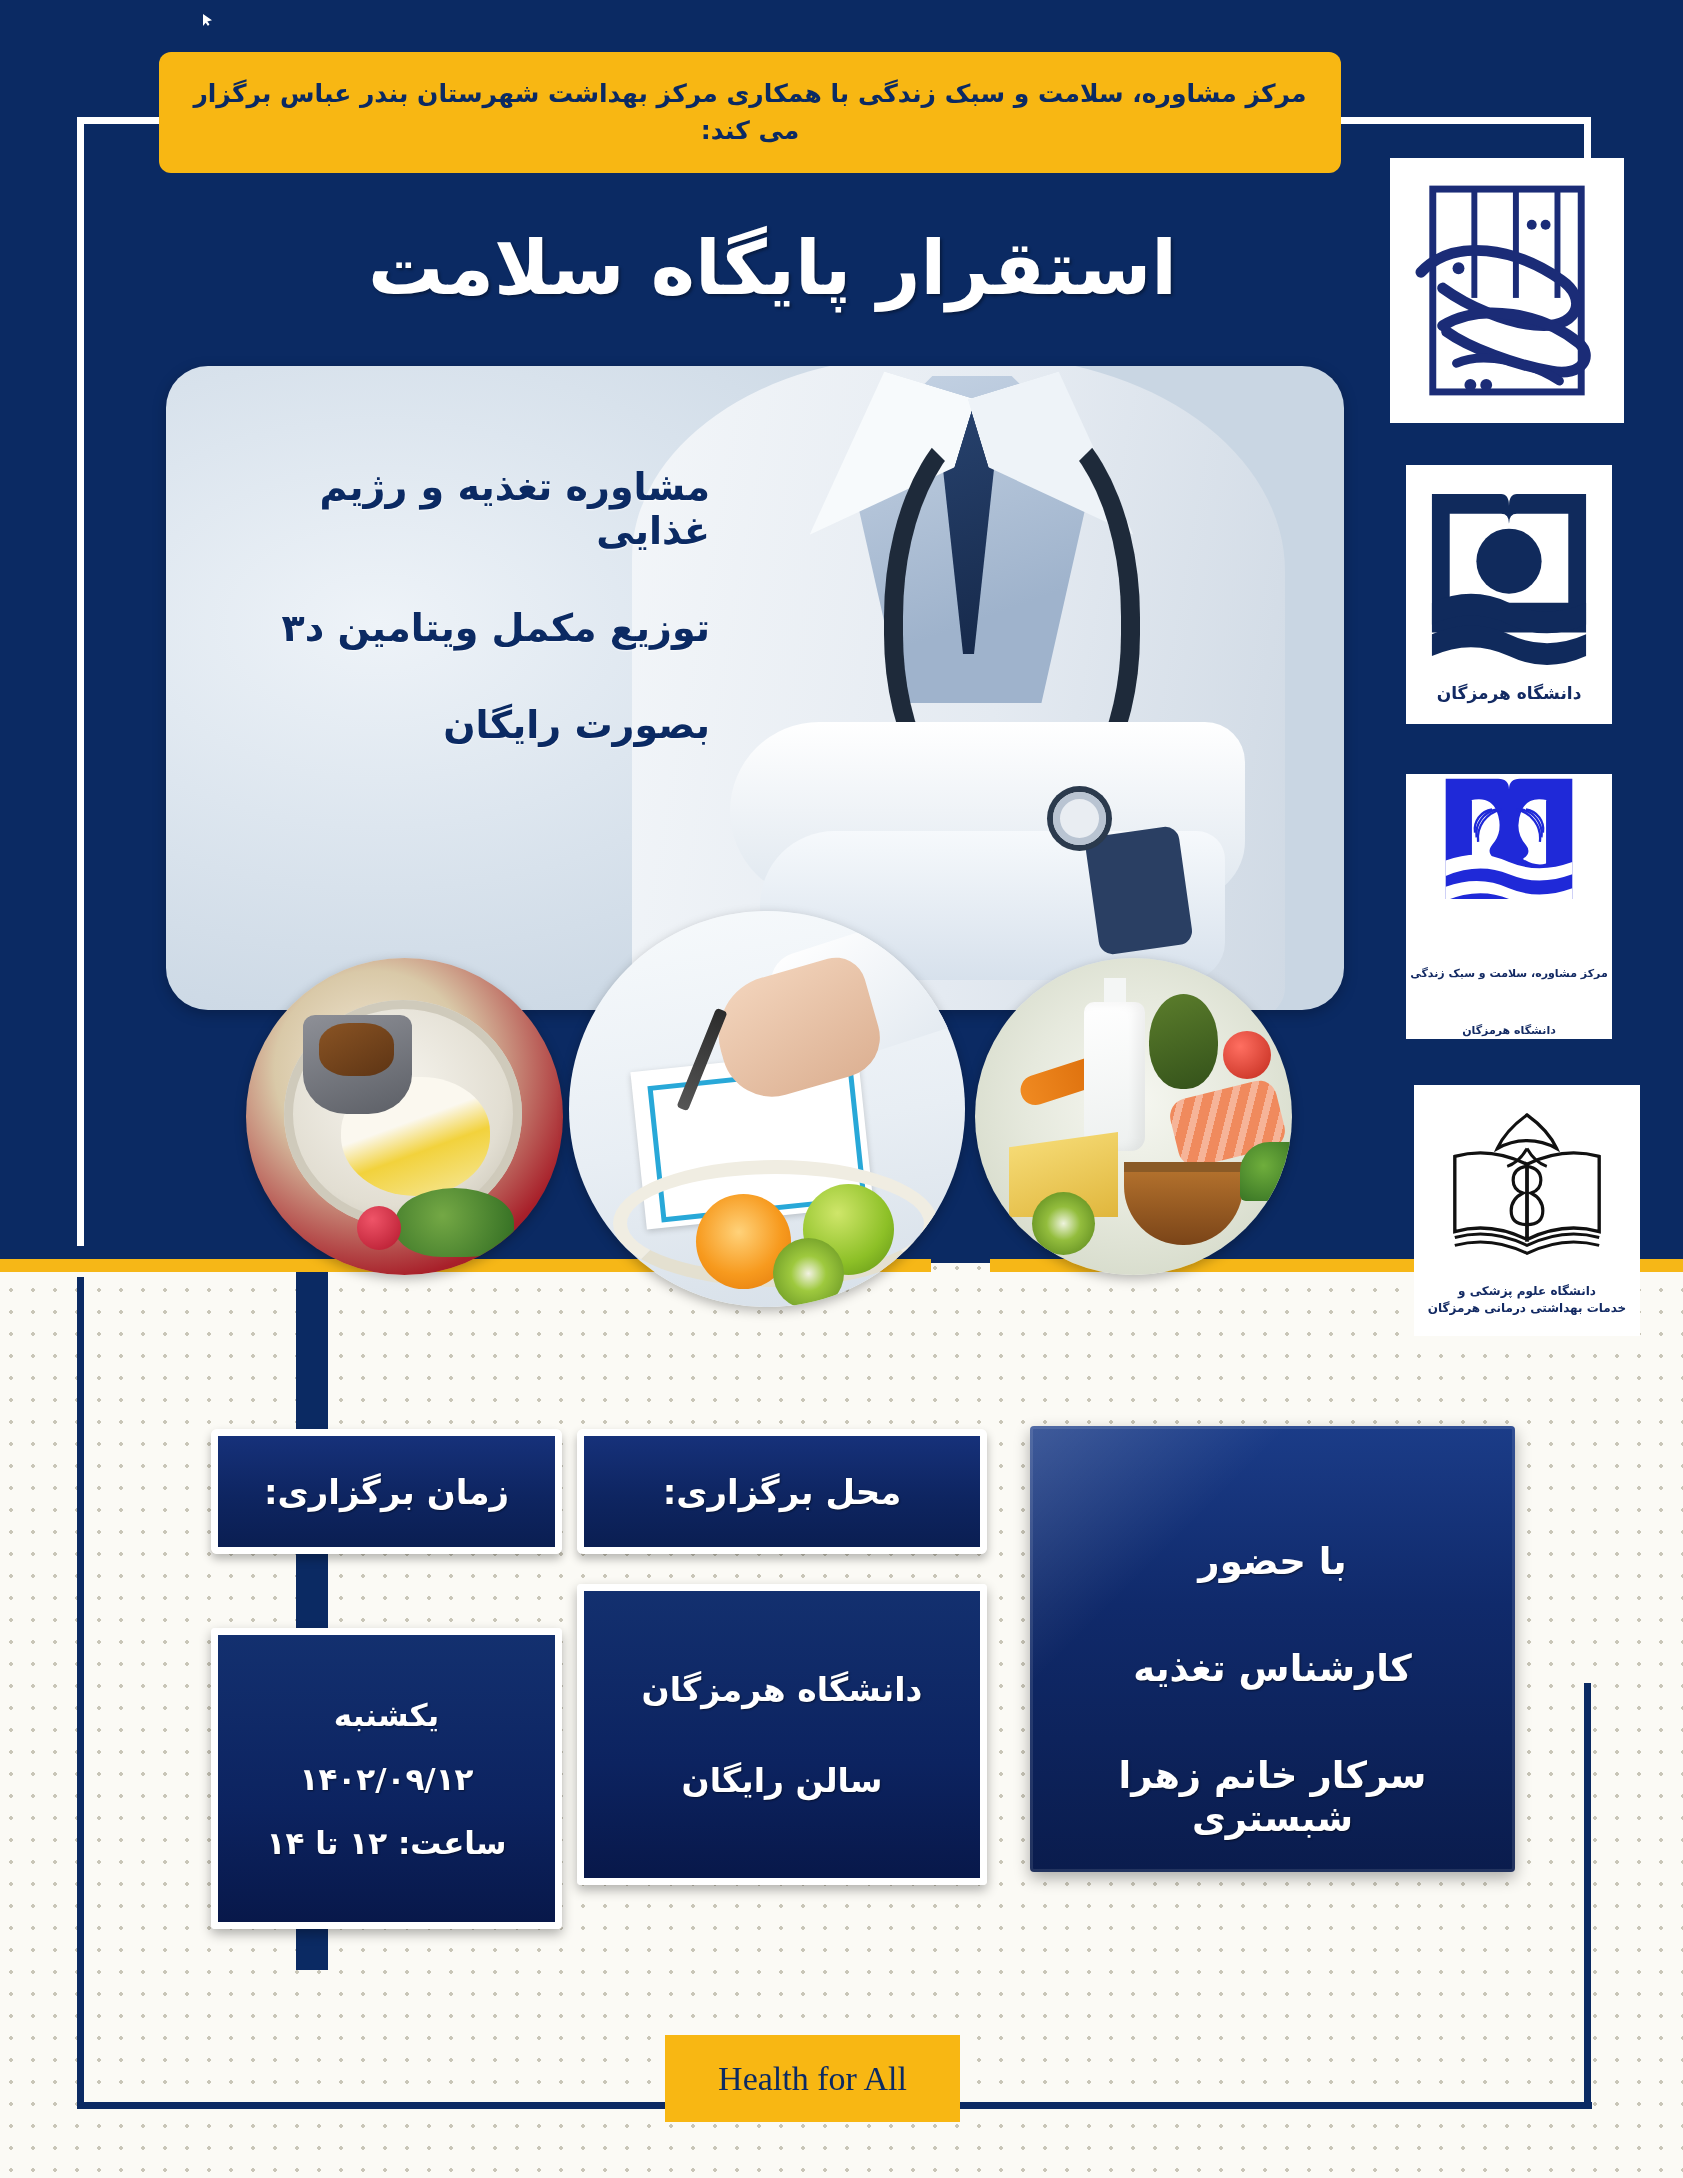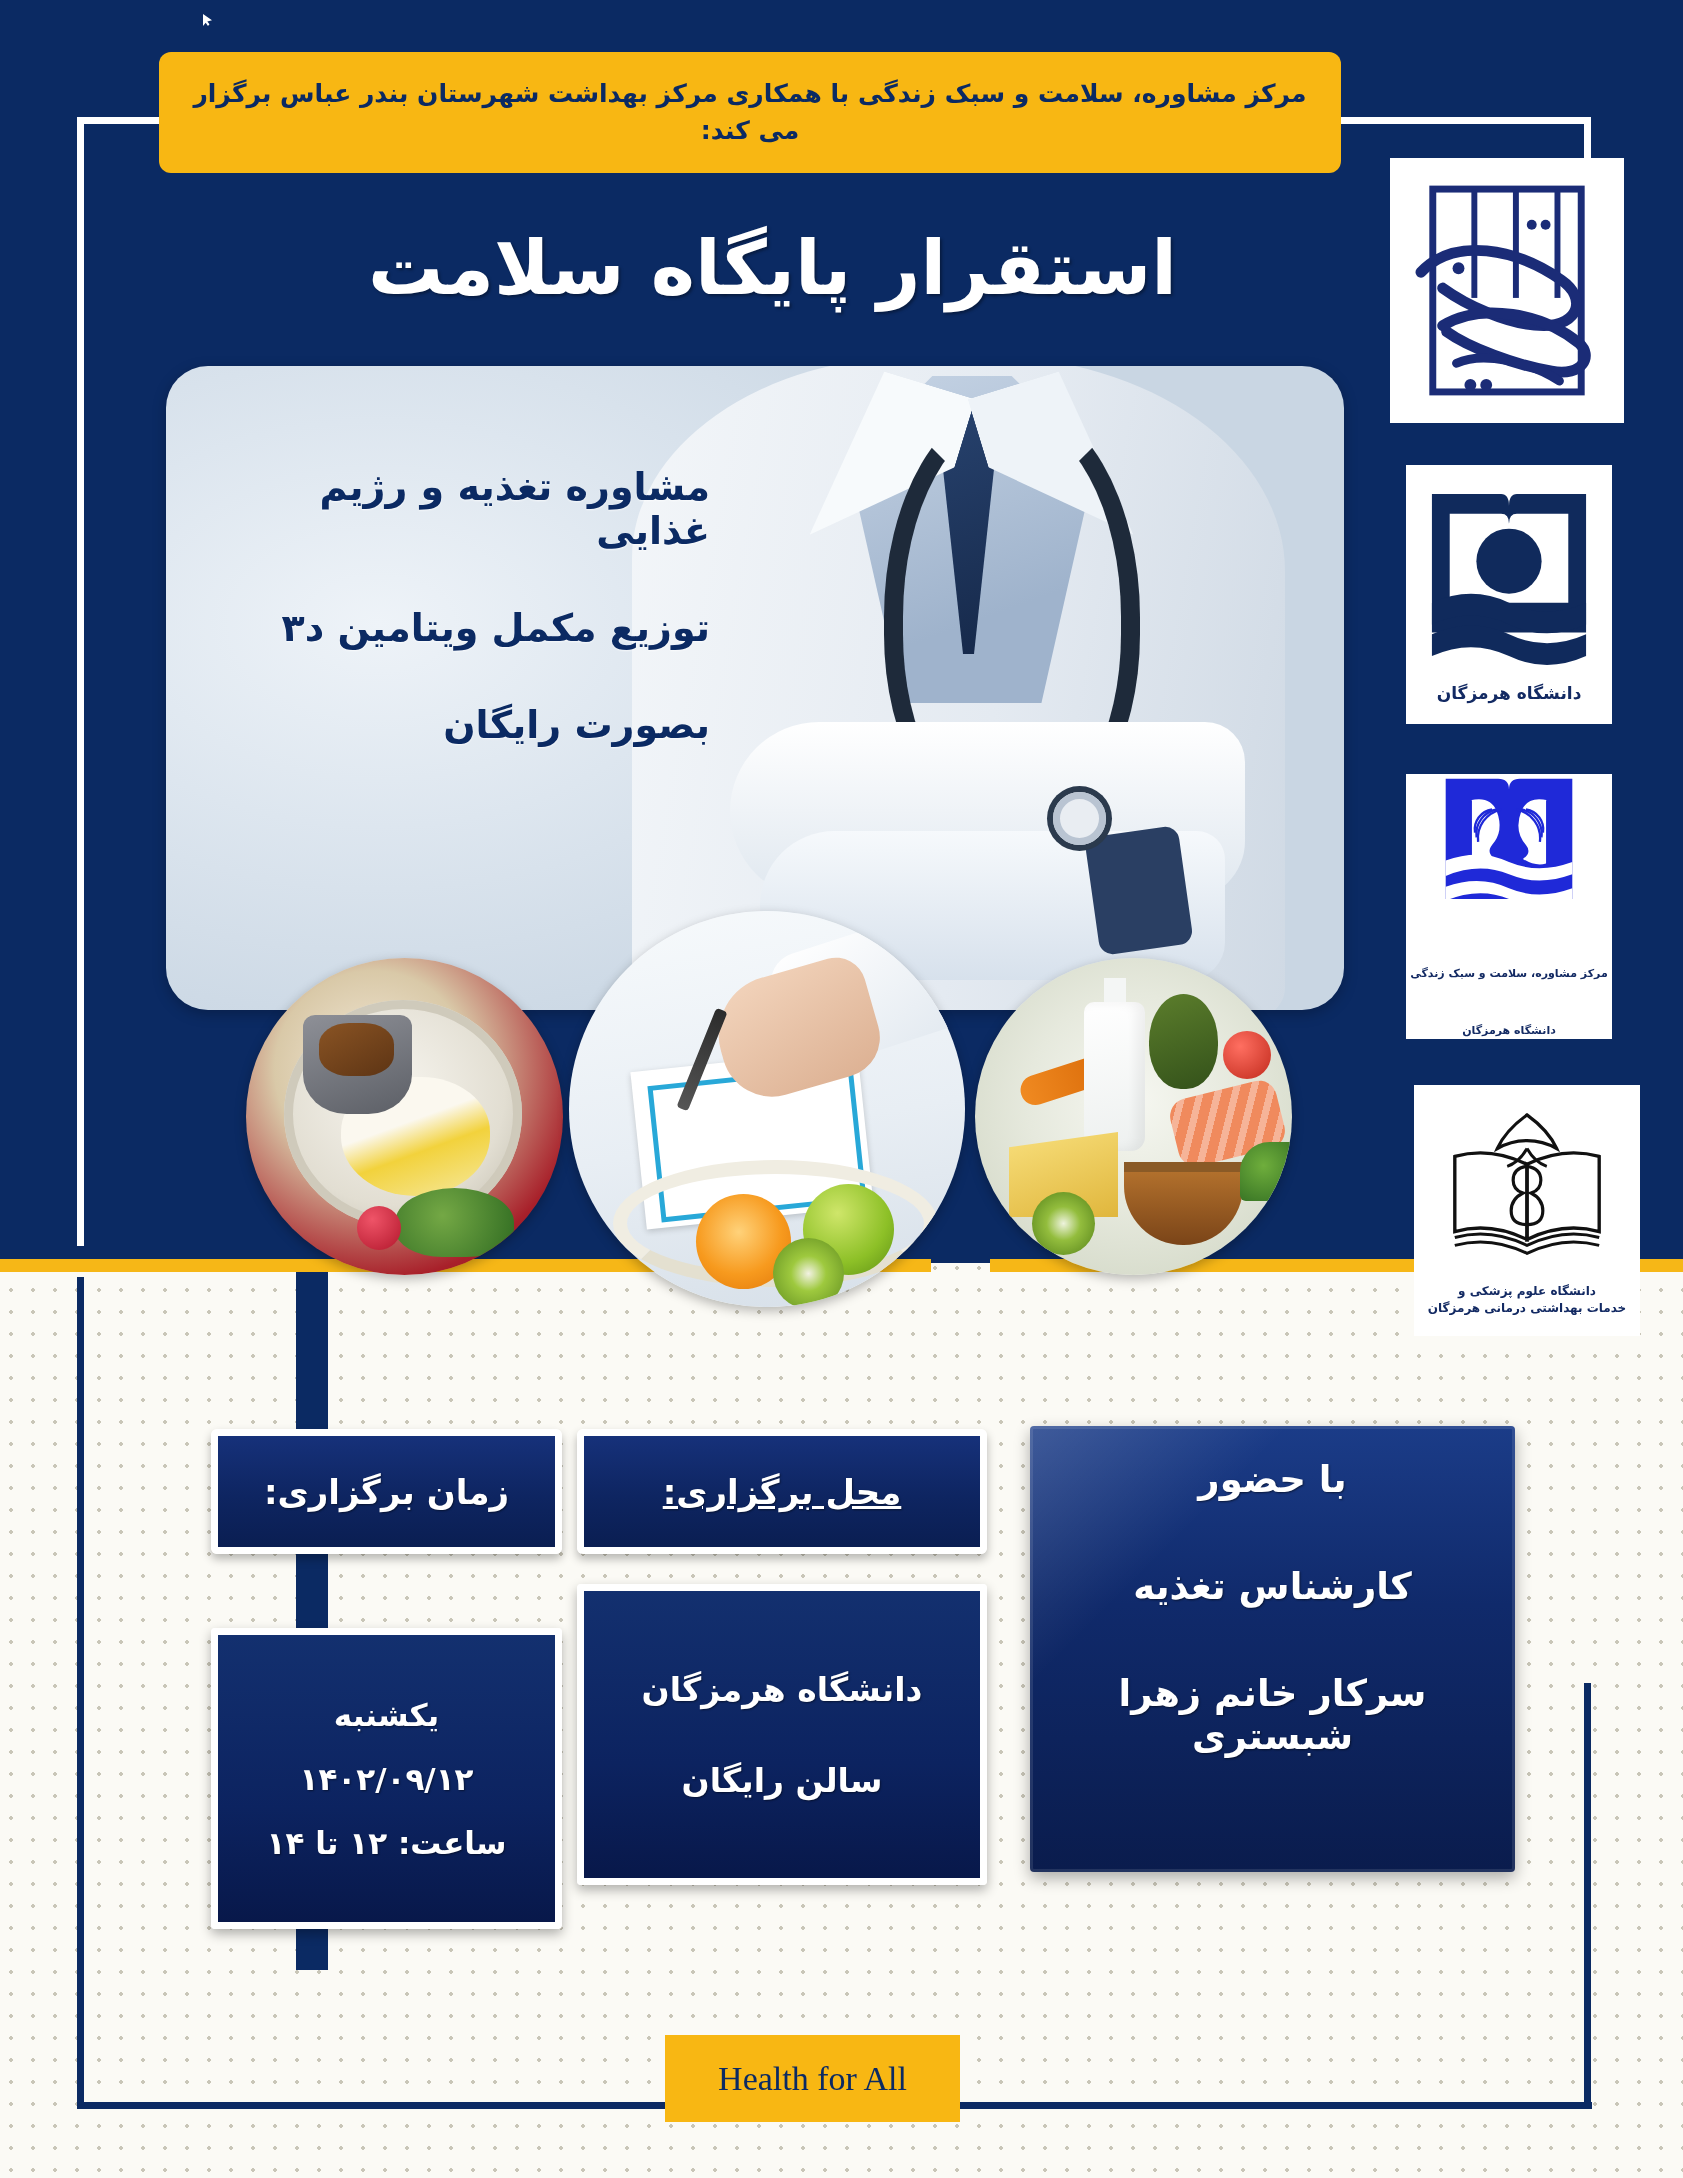--- a/index.html
+++ b/index.html
@@ -238,21 +238,21 @@
   .hdr-box{
     position:absolute;background:linear-gradient(180deg,#16317a 0%,#0e2561 55%,#0a1e52 100%);
     border:7px solid #ffffff;border-radius:6px;
     box-shadow:0 5px 10px rgba(0,0,0,.28);
     display:flex;align-items:center;justify-content:center;
     color:#ffffff;font-weight:bold;font-size:34px;
     font-family:"DejaVu Sans",sans-serif;
     text-shadow:1px 1px 2px rgba(0,0,0,.45);
   }
   .hdr-time{left:211px;top:1429px;width:337px;height:111px;}
-  .hdr-place{left:577px;top:1429px;width:396px;height:111px;text-decoration:underline;}
+  .hdr-place{left:577px;top:1429px;width:396px;height:111px;}
 
   .val-box{
     position:absolute;background:linear-gradient(180deg,#13306f 0%,#0c2360 60%,#08184a 100%);
     border:7px solid #ffffff;border-radius:4px;
     box-shadow:0 5px 12px rgba(0,0,0,.3);
     display:flex;flex-direction:column;align-items:center;justify-content:center;
     color:#ffffff;font-weight:bold;font-family:"DejaVu Sans",sans-serif;
     text-shadow:1px 1px 2px rgba(0,0,0,.45);
   }
   .val-time{left:211px;top:1584px;width:337px;height:287px;font-size:31px;margin-top:44px;}
@@ -261,21 +261,21 @@
   .val-place > div{margin:26px 0;}
 
   .speaker-box{
     position:absolute;left:1030px;top:1426px;width:485px;height:446px;
     background:
       linear-gradient(135deg,rgba(255,255,255,.16) 0%,rgba(255,255,255,0) 28%),
       linear-gradient(180deg,#1b3c88 0%,#102a6b 40%,#0a1c4d 100%);
     border-radius:4px;
     box-shadow:0 6px 16px rgba(0,0,0,.32),
                inset 0 0 0 3px rgba(255,255,255,.10);
-    display:flex;flex-direction:column;align-items:center;justify-content:flex-start;
+    display:flex;flex-direction:column;align-items:center;justify-content:flex-end;
     color:#ffffff;font-weight:bold;font-family:"DejaVu Sans",sans-serif;
     text-shadow:1px 1px 2px rgba(0,0,0,.5);
   }
   .sp-line{margin:32px 0;font-size:37px;text-align:center;padding:0 18px;}
 
   
   .footer-badge{
     position:absolute;left:665px;top:2035px;width:295px;height:87px;
     background:#f8b713;display:flex;align-items:center;justify-content:center;
     color:#0b2a63;font-size:34px;

